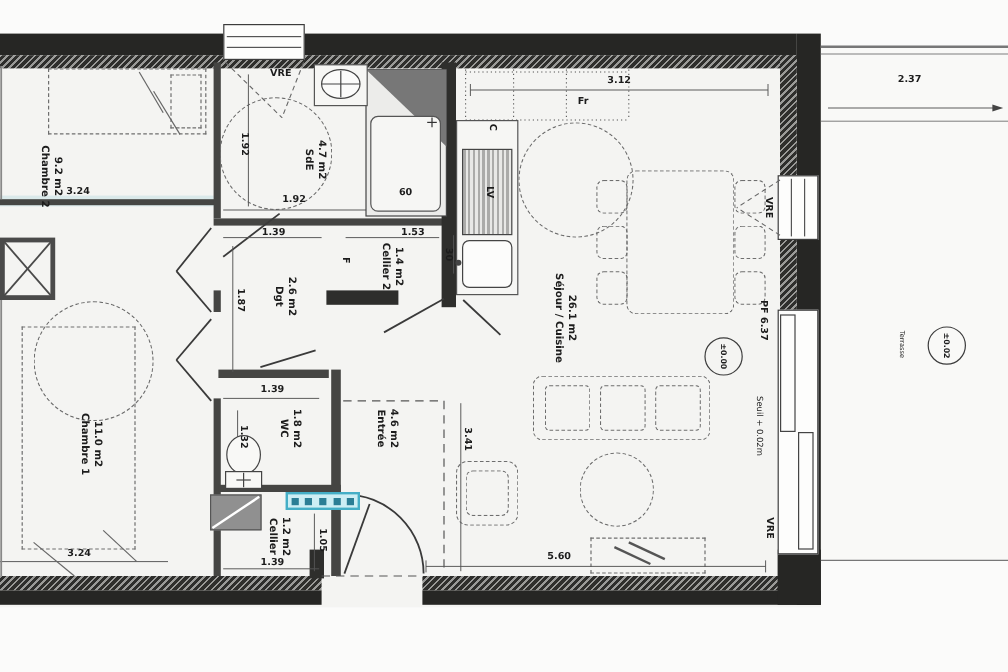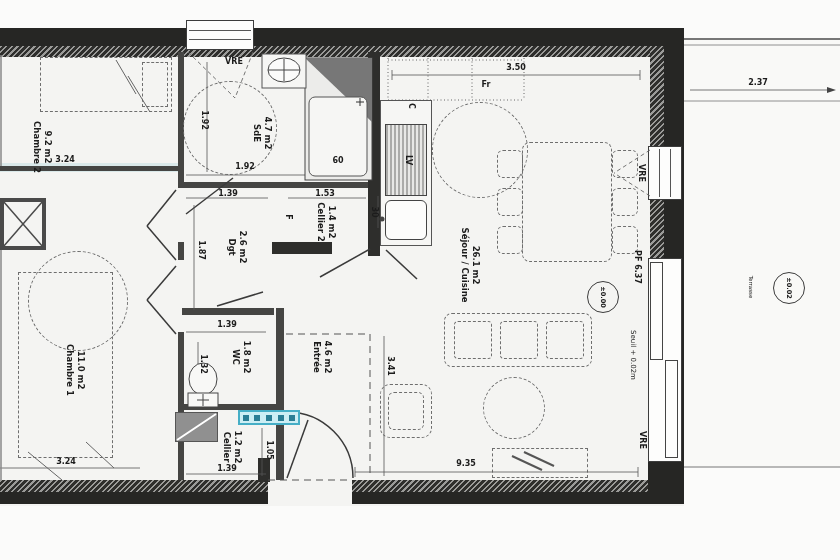--- a/index.html
+++ b/index.html
@@ -248,32 +248,32 @@
   <div class="room-label" style="left:470px;top:265px;">
     <span style="display:block">26.1 m2</span>
     <span style="display:block">Séjour / Cuisine</span>
   </div>
 
   <div class="hdim" style="left:65px;top:159px;">3.24</div>
   <div class="vdim" style="left:204px;top:120px;">1.92</div>
   <div class="hdim" style="left:245px;top:166px;">1.92</div>
   <div class="hdim" style="left:338px;top:160px;">60</div>
   <div class="hdim" style="left:228px;top:193px;">1.39</div>
-  <div class="hdim" style="left:325px;top:193px;text-align:center;">1.53</div>
+  <div class="hdim" style="left:344px;top:193px;text-align:center;">1.53</div>
   <div class="vdim" style="left:374px;top:212px;">30</div>
   <div class="vdim" style="left:201px;top:250px;">1.87</div>
-  <div class="hdim" style="left:516px;top:67px;">3.50</div>
-  <div class="hdim" style="left:758px;top:82px;">2.37</div>
+  <div class="hdim" style="left:516px;top:67px;">3.12</div>
+  <div class="hdim" style="left:758px;top:66px;">2.37</div>
   <div class="hdim" style="left:227px;top:324px;">1.39</div>
   <div class="vdim" style="left:203px;top:364px;">1.32</div>
   <div class="vdim" style="left:390px;top:366px;">3.41</div>
   <div class="vdim" style="left:269px;top:450px;">1.05</div>
   <div class="hdim" style="left:227px;top:468px;">1.39</div>
   <div class="hdim" style="left:66px;top:461px;">3.24</div>
-  <div class="hdim" style="left:466px;top:463px;">9.35</div>
+  <div class="hdim" style="left:466px;top:463px;">5.60</div>
   <div class="vdim" style="left:637px;top:267px;">PF 6.37</div>
 
   <div class="hdim" style="left:234px;top:61px;">VRE</div>
   <div class="vdim" style="left:641px;top:173px;">VRE</div>
   <div class="vdim" style="left:642px;top:440px;">VRE</div>
   <div class="hdim" style="left:486px;top:84px;">Fr</div>
   <div class="vdim" style="left:411px;top:106px;">C</div>
   <div class="vdim" style="left:408px;top:160px;">LV</div>
   <div class="vdim" style="left:288px;top:217px;">F</div>
   <div class="vdim" style="left:633px;top:355px;font-weight:400;font-size:7px;">Seuil + 0.02m</div>

